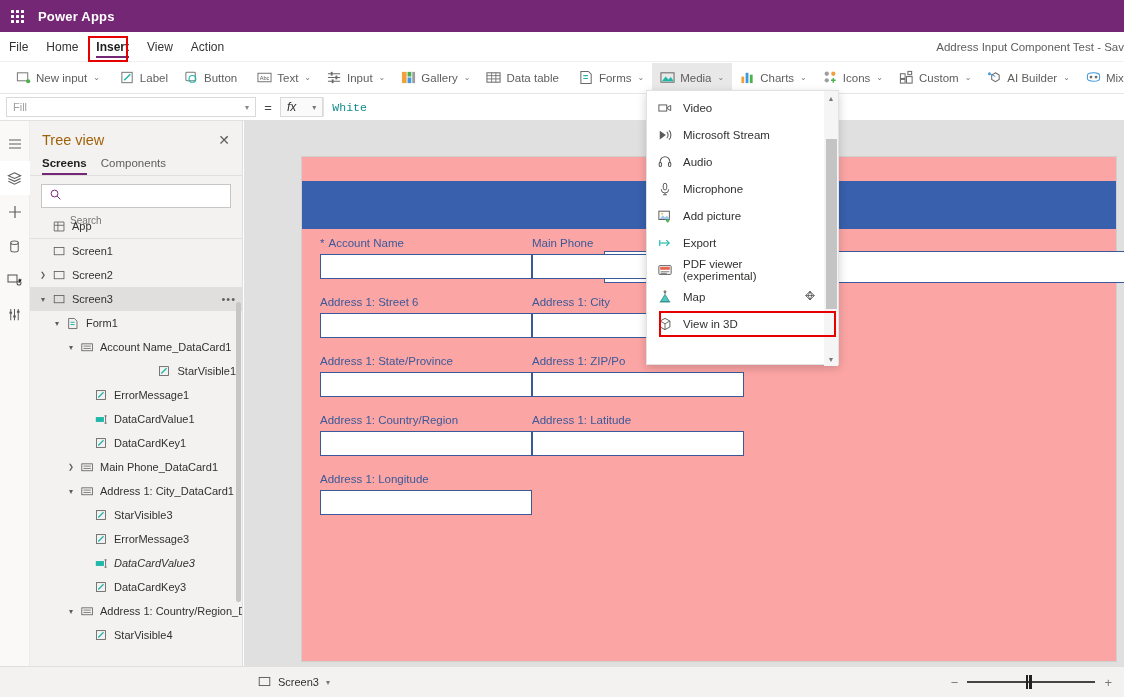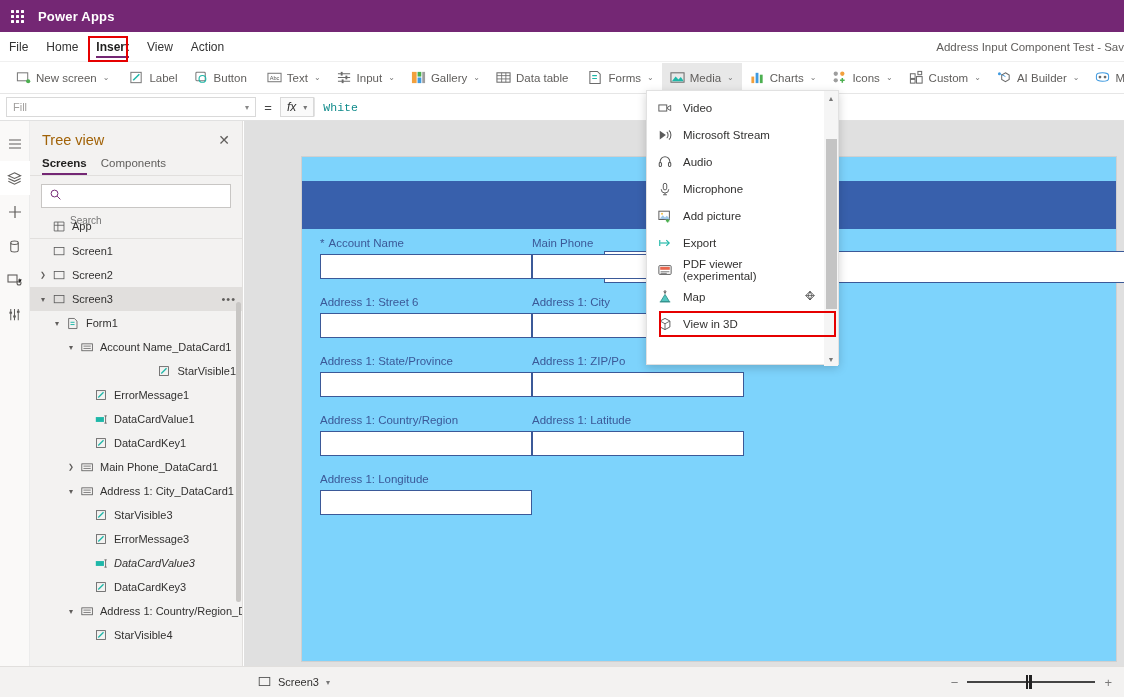--- a/index.html
+++ b/index.html
@@ -68,21 +68,21 @@
   }
   .prop-select {
     width:250px; height:20px; border:1px solid #d9d9d9; background:#fff;
     display:flex; align-items:center; padding:0 6px;
     font-size:11px; color:#a19f9d;
   }
   .prop-select .chev { margin-left:auto; font-size:8px; color:#888; }
   .eq { width:24px; text-align:center; font-size:13px; color:#444; }
   .fxbtn {
     height:20px; border:1px solid #d9d9d9; background:#fafafa;
-    display:flex; align-items:center; gap:7px; padding:0 6px;
+    display:flex; align-items:center; gap:16px; padding:0 6px;
     font-size:12px; font-style:italic; color:#333;
   }
   .fxbtn .chev{font-size:8px;font-style:normal;color:#777;}
   .formula-val {
     flex:1; height:20px; border:1px solid transparent; border-left:1px solid #e3e3e3;
     display:flex; align-items:center; padding:0 8px;
     font-family:"Liberation Mono", monospace; font-size:11.5px; color:#0f8b8b;
   }
 
   
@@ -129,21 +129,21 @@
   .tv-ico { width:18px; display:flex; align-items:center; justify-content:center; flex:0 0 auto; margin-right:4px; }
   .tv-dots { margin-left:auto; font-size:11px; color:#605e5c; letter-spacing:1px; }
   .tv-sbar { position:absolute; right:1px; top:88px; width:5px; height:300px; background:#c8c6c4; border-radius:3px; }
 
   
   .canvas {
     position:absolute; left:244px; top:121px; width:880px; height:545px;
     background:#e0e0e0; overflow:hidden;
   }
   .screen {
-    position:absolute; left:58px; top:36px; width:814px; height:504px; background:#7dd3fc;
+    position:absolute; left:58px; top:36px; width:814px; height:504px; background:#fca5a5;
     box-shadow:0 0 0 1px #d0d0d0;
   }
   .form-banner { position:absolute; left:0; top:24px; width:814px; height:48px; background:#3860ac; }
   .addr-input-box {
     position:absolute; left:302px; top:94px; width:560px; height:32px;
     border:1px solid #3b5998; background:#fff;
     display:flex; align-items:center; padding:0 10px;
     font-size:13px; color:#8a8886;
   }
   .form-area { position:absolute; left:0; top:80px; width:814px; height:424px; }
@@ -224,21 +224,21 @@
 
   <div class="ribbon">
 
     <div class="rb">
       <span class="ico">
         <svg viewBox="0 0 16 16" width="15" height="15">
             <rect x="1.5" y="3" width="11" height="8.5" fill="none" stroke="#7a7a7a" stroke-width="1.1"></rect>
             <circle cx="13" cy="12" r="2.2" fill="#4caf50"></circle>
           </svg>
       </span>
-      <span>New screen</span>
+      <span>New input</span>
       <span class="chev">⌄</span>
     </div>
     <div class="rb-sep"></div>
 
     <div class="rb">
       <span class="ico">
         <svg viewBox="0 0 16 16" width="15" height="15">
             <rect x="2" y="2.5" width="11" height="11" fill="none" stroke="#7a7a7a" stroke-width="1.1"></rect>
             <path d="M4.5 11 L11 4.5" stroke="#1eb7a8" stroke-width="1.6"></path>
           </svg>

